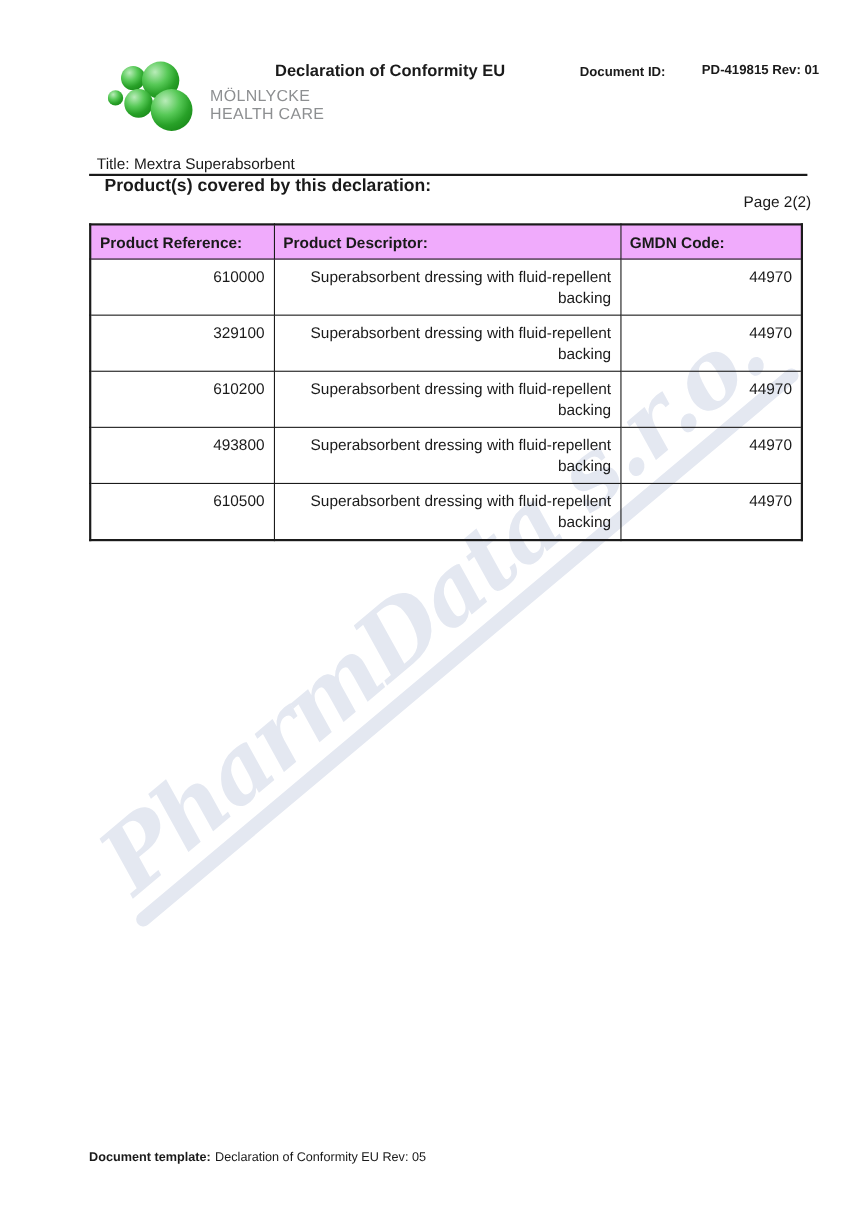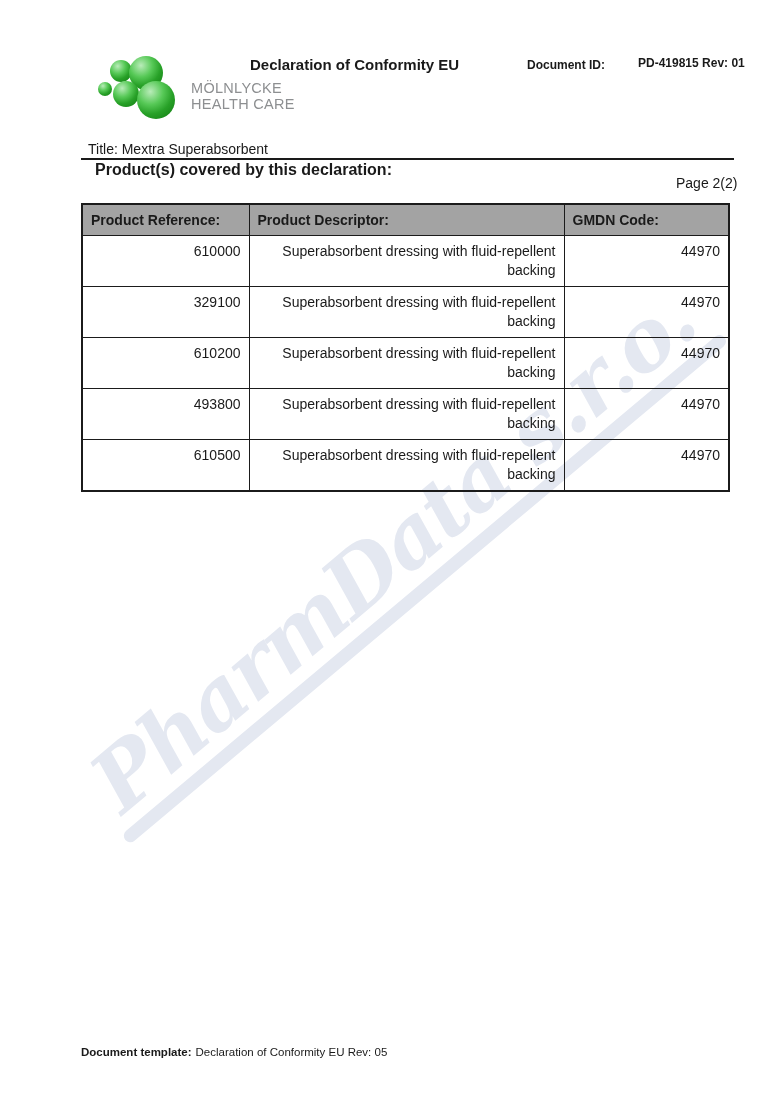--- a/index.html
+++ b/index.html
@@ -40,21 +40,21 @@
   .rule { position:absolute; left:81px; top:158px; width:653px; height:2px; background:#1a1a1a; }
   .section-heading { position:absolute; left:95px; top:161px; font-size:16px; font-weight:bold; }
   
   .tbl {
     position:absolute; left:81px; top:203px; width:647px;
     border-collapse:collapse; font-size:14px; table-layout:fixed;
   }
   .tbl, .tbl th, .tbl td { border:1px solid #1b1b1b; }
   .tbl { border-width:2px; }
   .tbl th {
-    background:#a3a3a3; text-align:left; vertical-align:middle;
+    background:#f0abfc; text-align:left; vertical-align:middle;
     padding:7px 8px; font-size:14px; height:16px; line-height:16px;
   }
   .tbl td {
     background:transparent; vertical-align:top; text-align:right;
     padding:6px 8px; height:51px; box-sizing:border-box; line-height:18.5px;
   }
   .col-ref  { width:167px; }
   .col-desc { width:315px; }
   .col-gmdn { width:165px; }
   

